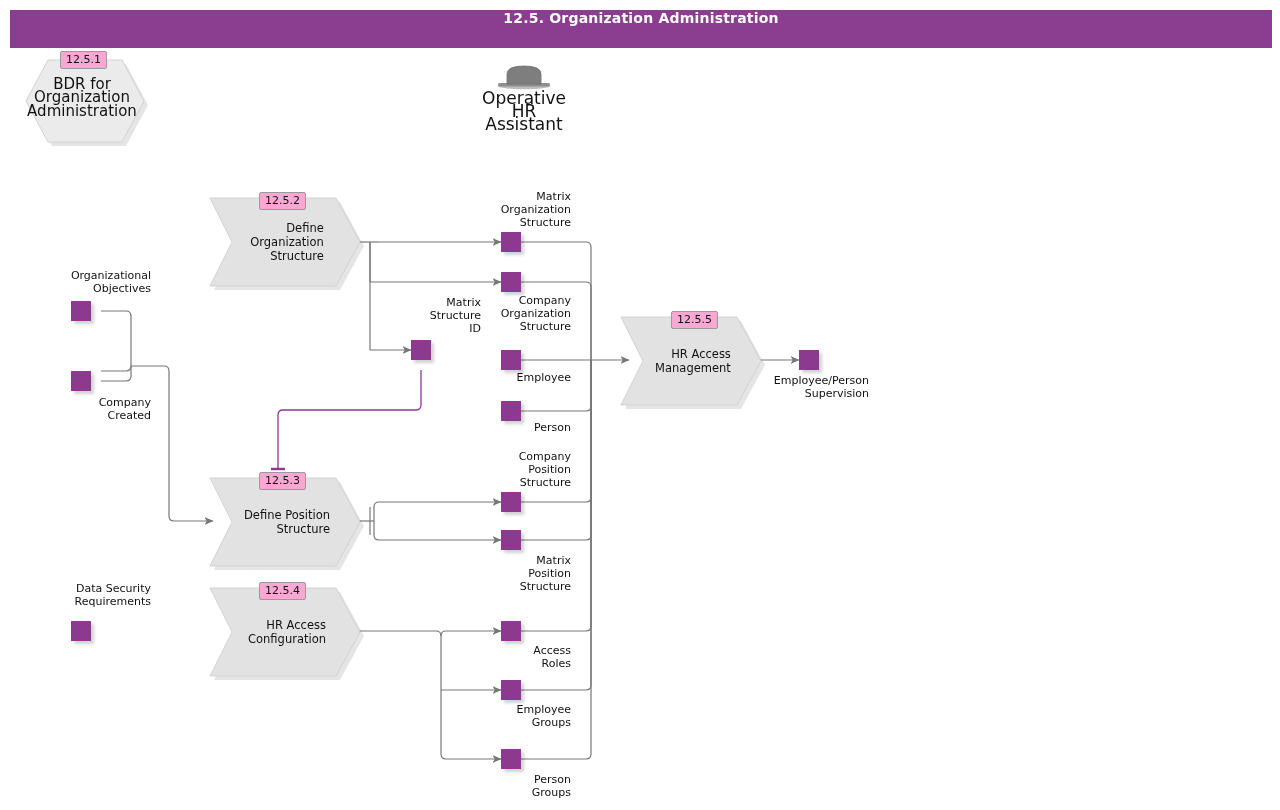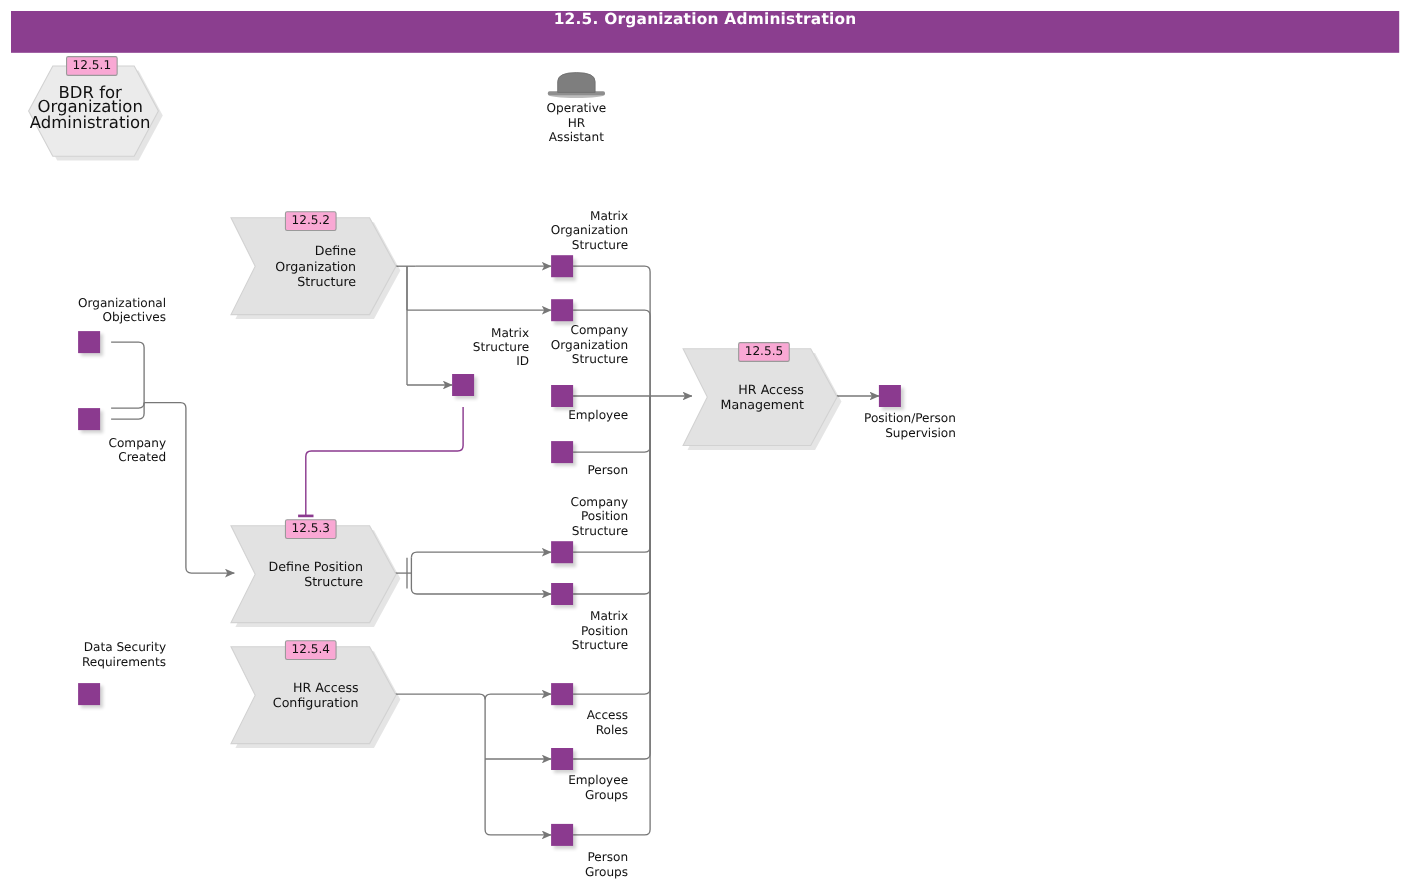--- a/index.html
+++ b/index.html
@@ -132,21 +132,21 @@
   .role {
     position: absolute;
     z-index: 5;
   }
   .role .role-label {
     position: absolute;
     top: 28px;
     left: 50%;
     transform: translateX(-50%);
     text-align: center;
-    font-size: 11px;
+    font-size: 17px;
     line-height: 13px;
     white-space: pre-line;
     color: #111111;
   }
 </style>
 </head>
 <body>
 
 <div id="canvas">
 
@@ -316,17 +316,17 @@
 
     <div class="dataobj" style="left:501px; top:680px;"></div>
     <div class="dlabel" style="left:451px; top:703px; width:120px;">Employee
 Groups</div>
 
     <div class="dataobj" style="left:501px; top:749px;"></div>
     <div class="dlabel" style="left:451px; top:773px; width:120px;">Person
 Groups</div>
 
     <div class="dataobj" style="left:799px; top:350px;"></div>
-    <div class="dlabel" style="left:749px; top:374px; width:120px;">Position/Person
+    <div class="dlabel" style="left:749px; top:374px; width:120px;">Employee/Person
 Supervision</div>
 
   </div>
 </div>
 
 </body></html>

